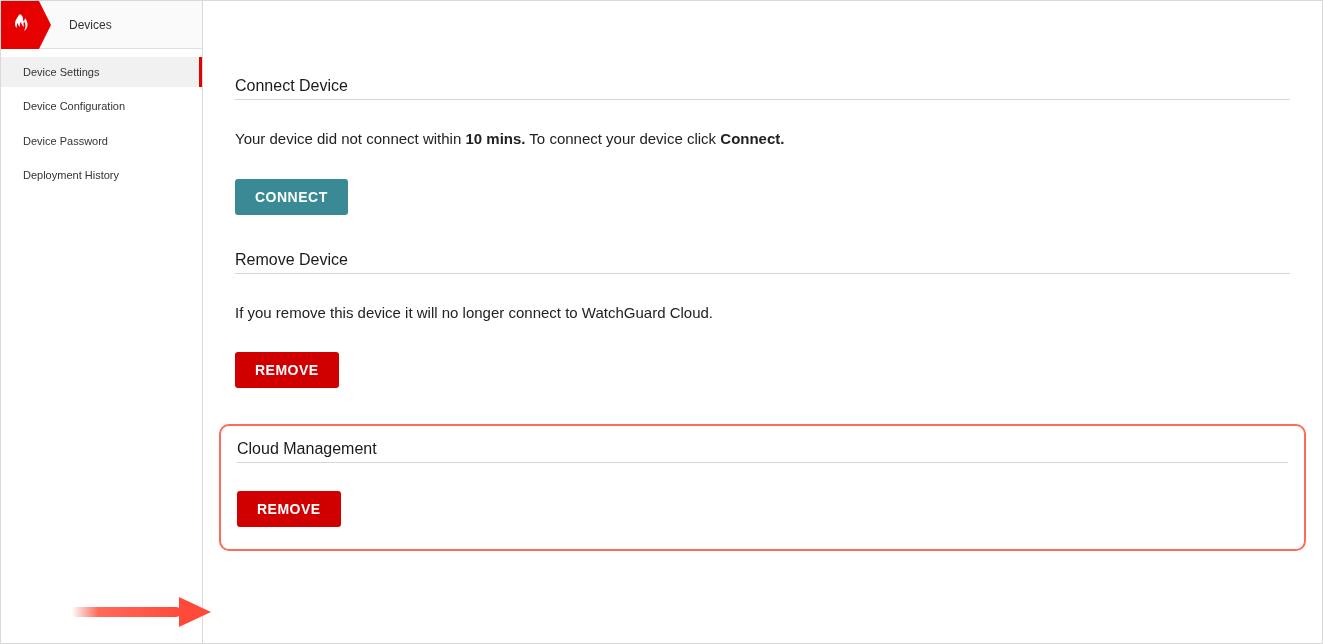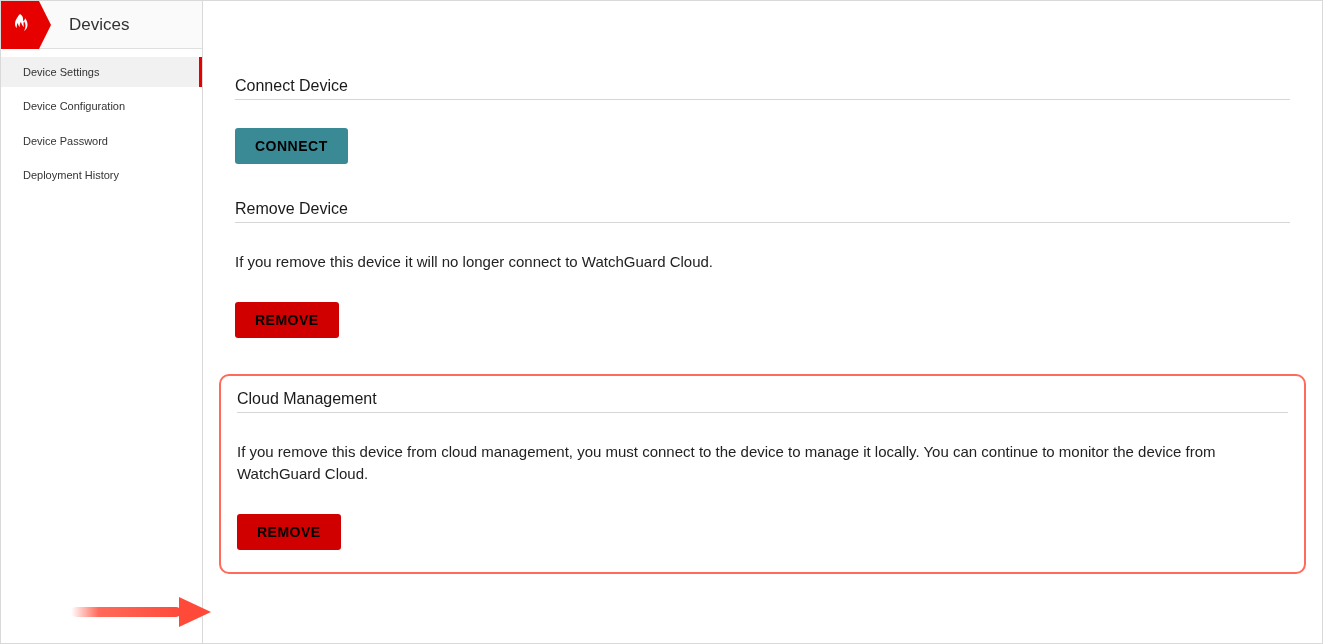--- a/index.html
+++ b/index.html
@@ -50,21 +50,21 @@
     position: absolute;
     left: 38px; top: 0;
     width: 0; height: 0;
     border-top: 24px solid transparent;
     border-bottom: 24px solid transparent;
     border-left: 12px solid #e60000;
   }
   .flame-icon svg { display: block; }
   .sidebar-header-label {
     margin-left: 18px;
-    font-size: 17px;
+    font-size: 12px;
     color: #333;
   }
   .sidebar-nav {
     padding-top: 8px;
   }
   .nav-item {
     padding: 8px 22px;
     font-size: 11px;
     color: #333;
     cursor: pointer;
@@ -111,21 +111,21 @@
   .section p strong { font-weight: 700; }
   .btn {
     display: inline-block;
     border: none;
     padding: 10px 20px;
     font-size: 14px;
     font-weight: 700;
     letter-spacing: 0.5px;
     cursor: pointer;
     border-radius: 3px;
-    color: #000000;
+    color: #ffffff;
   }
   .btn-teal { background: #3a8a95; }
   .btn-red  { background: #d10000; }
   
   .highlight-box {
     border: 2px solid #ff6a5a;
     border-radius: 10px;
     padding: 14px 16px 22px 16px;
     position: relative;
     margin-left: -16px;
@@ -177,35 +177,37 @@
         <span>Deployment History</span>
       </div>
     </nav>
   </aside>
 
   <main class="main">
 
     <section class="section">
       <h2>Connect Device</h2>
       <hr class="rule">
+      <p>
+        <span>Your device did not connect within </span><strong>10 mins.</strong><span> To connect your device click </span><strong>Connect.</strong>
+      </p>
       <button class="btn btn-teal">CONNECT</button>
     </section>
 
     <section class="section">
       <h2>Remove Device</h2>
       <hr class="rule">
       <p>If you remove this device it will no longer connect to WatchGuard Cloud.</p>
       <button class="btn btn-red">REMOVE</button>
     </section>
 
     <section class="section">
       <div class="highlight-box">
         <h2>Cloud Management</h2>
         <hr class="rule">
-        <p>If you remove this device from cloud management, you must connect to the device to manage it locally. You can continue to monitor the device from WatchGuard Cloud.</p>
         <button class="btn btn-red">REMOVE</button>
       </div>
     </section>
 
   </main>
 
   <div class="arrow-annot">
     <svg width="140" height="34" viewBox="0 0 140 34">
       <defs>
         <linearGradient id="arrGrad" x1="0" y1="0" x2="1" y2="0">

